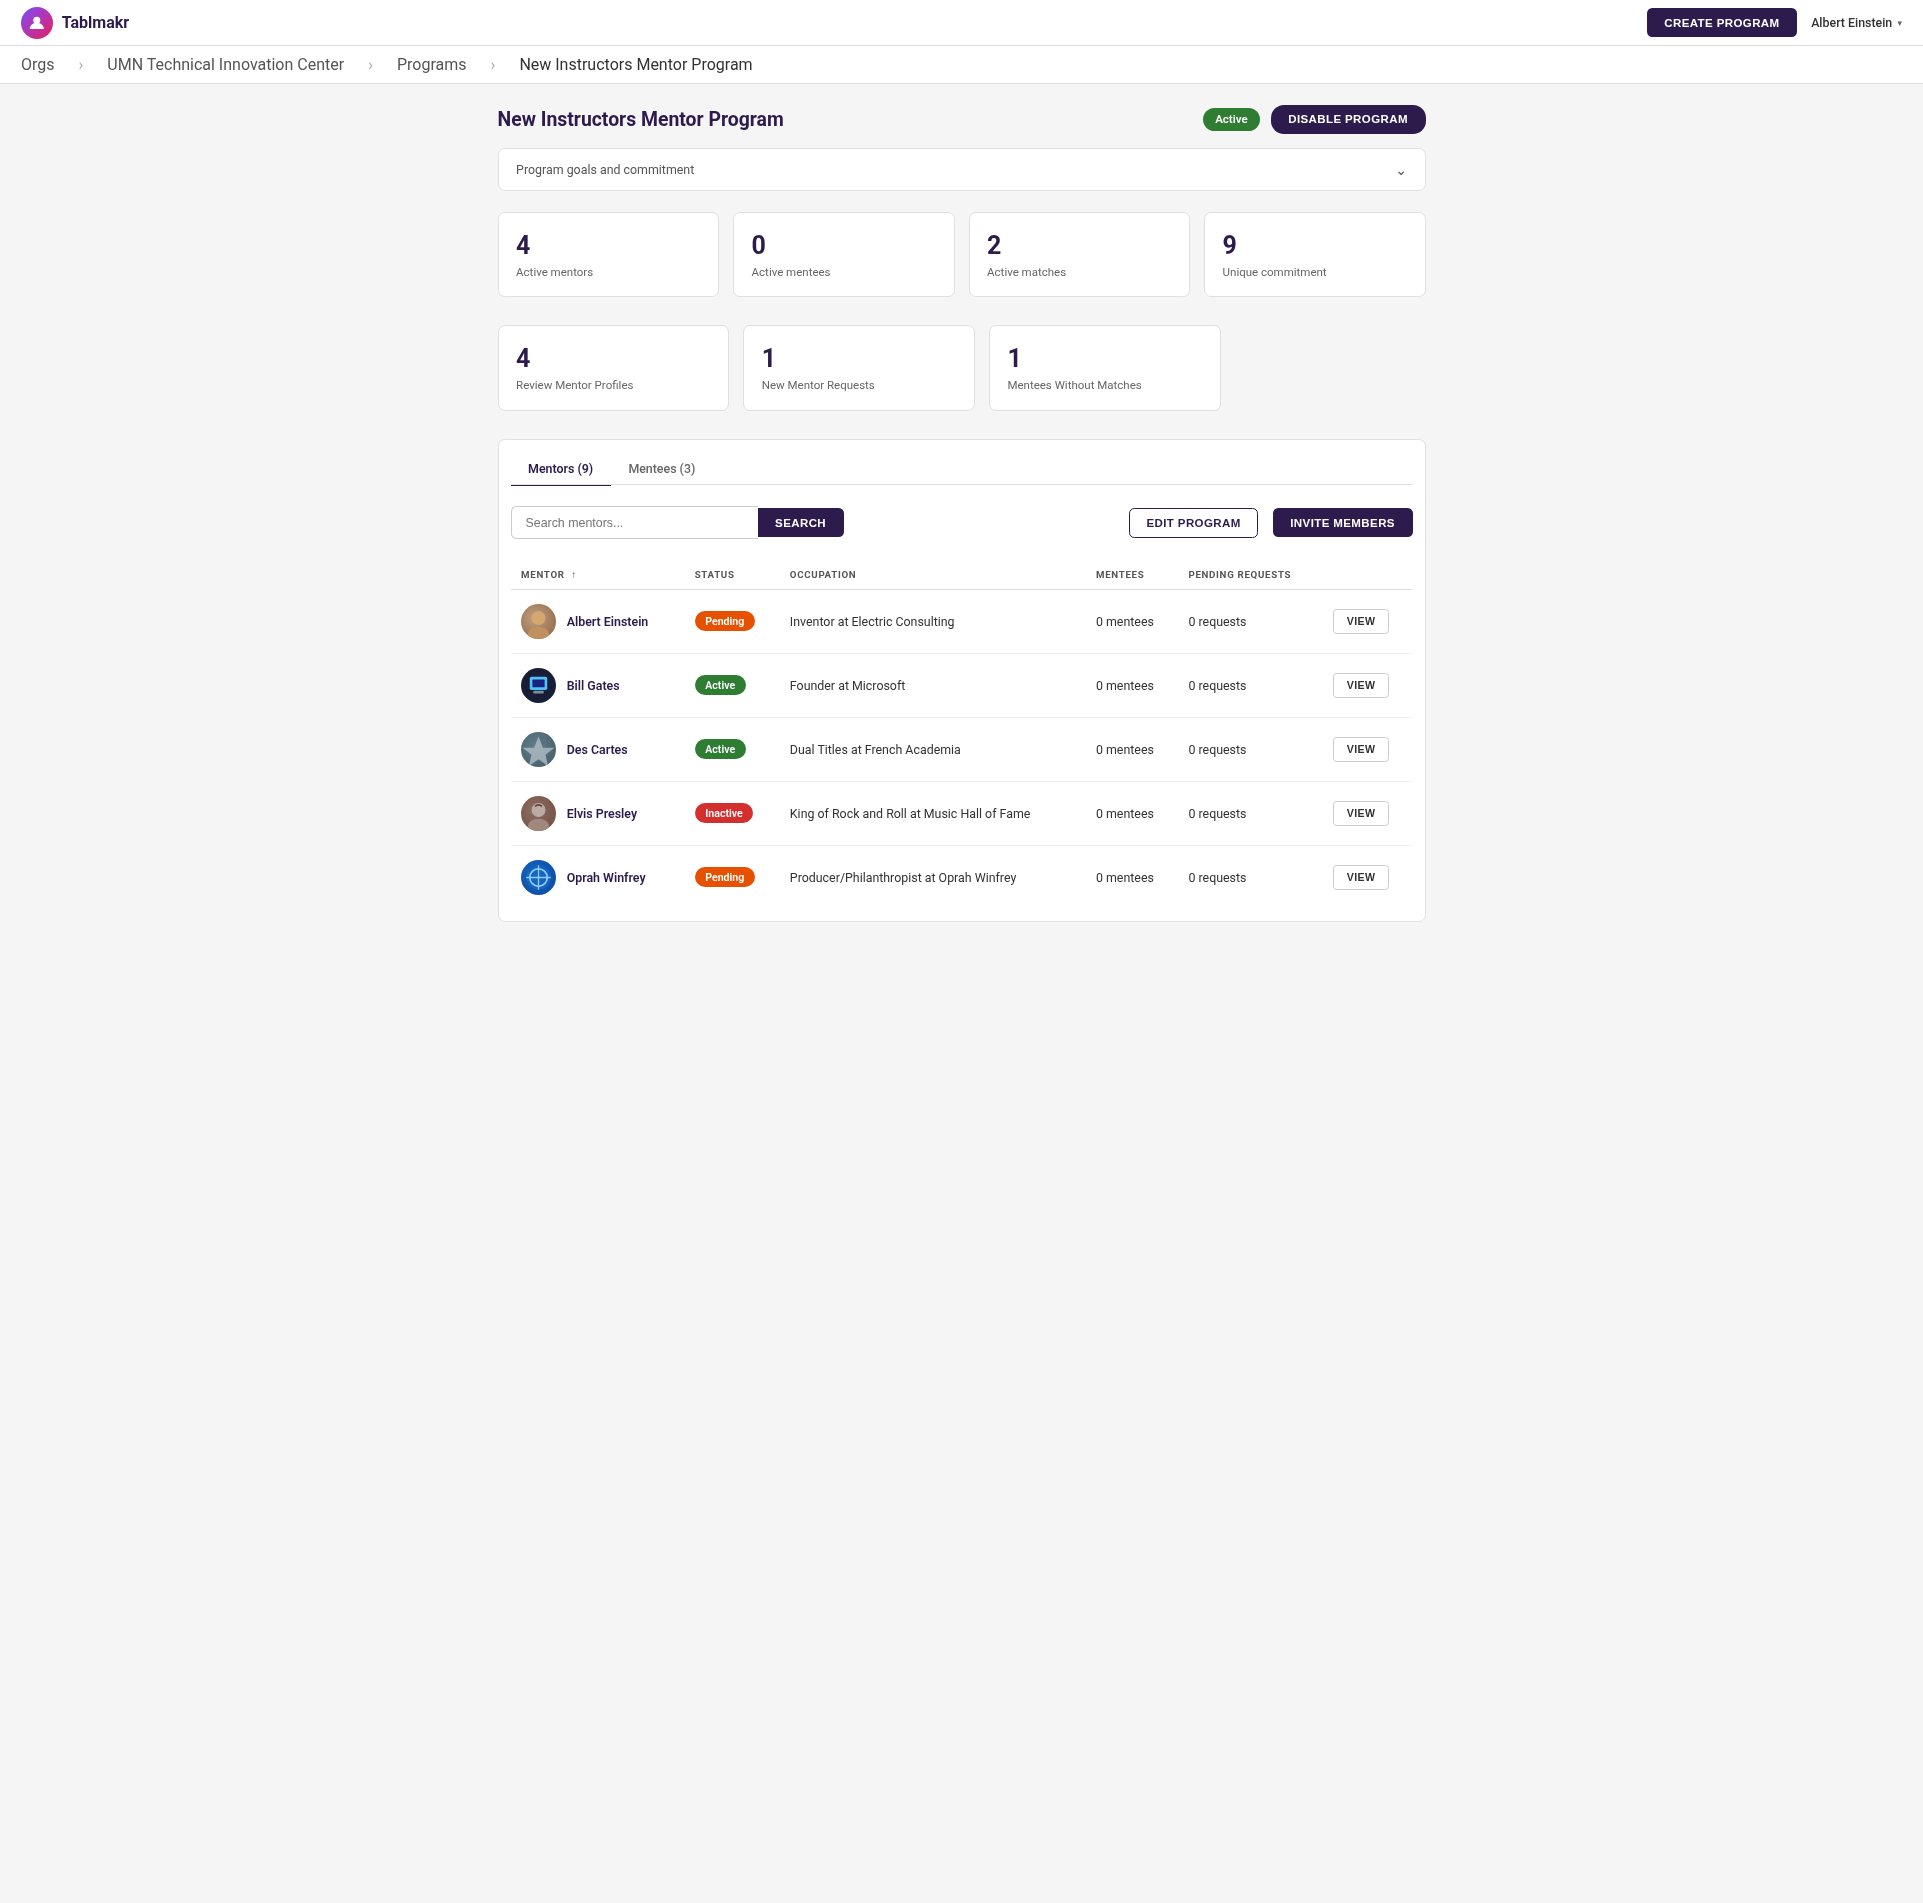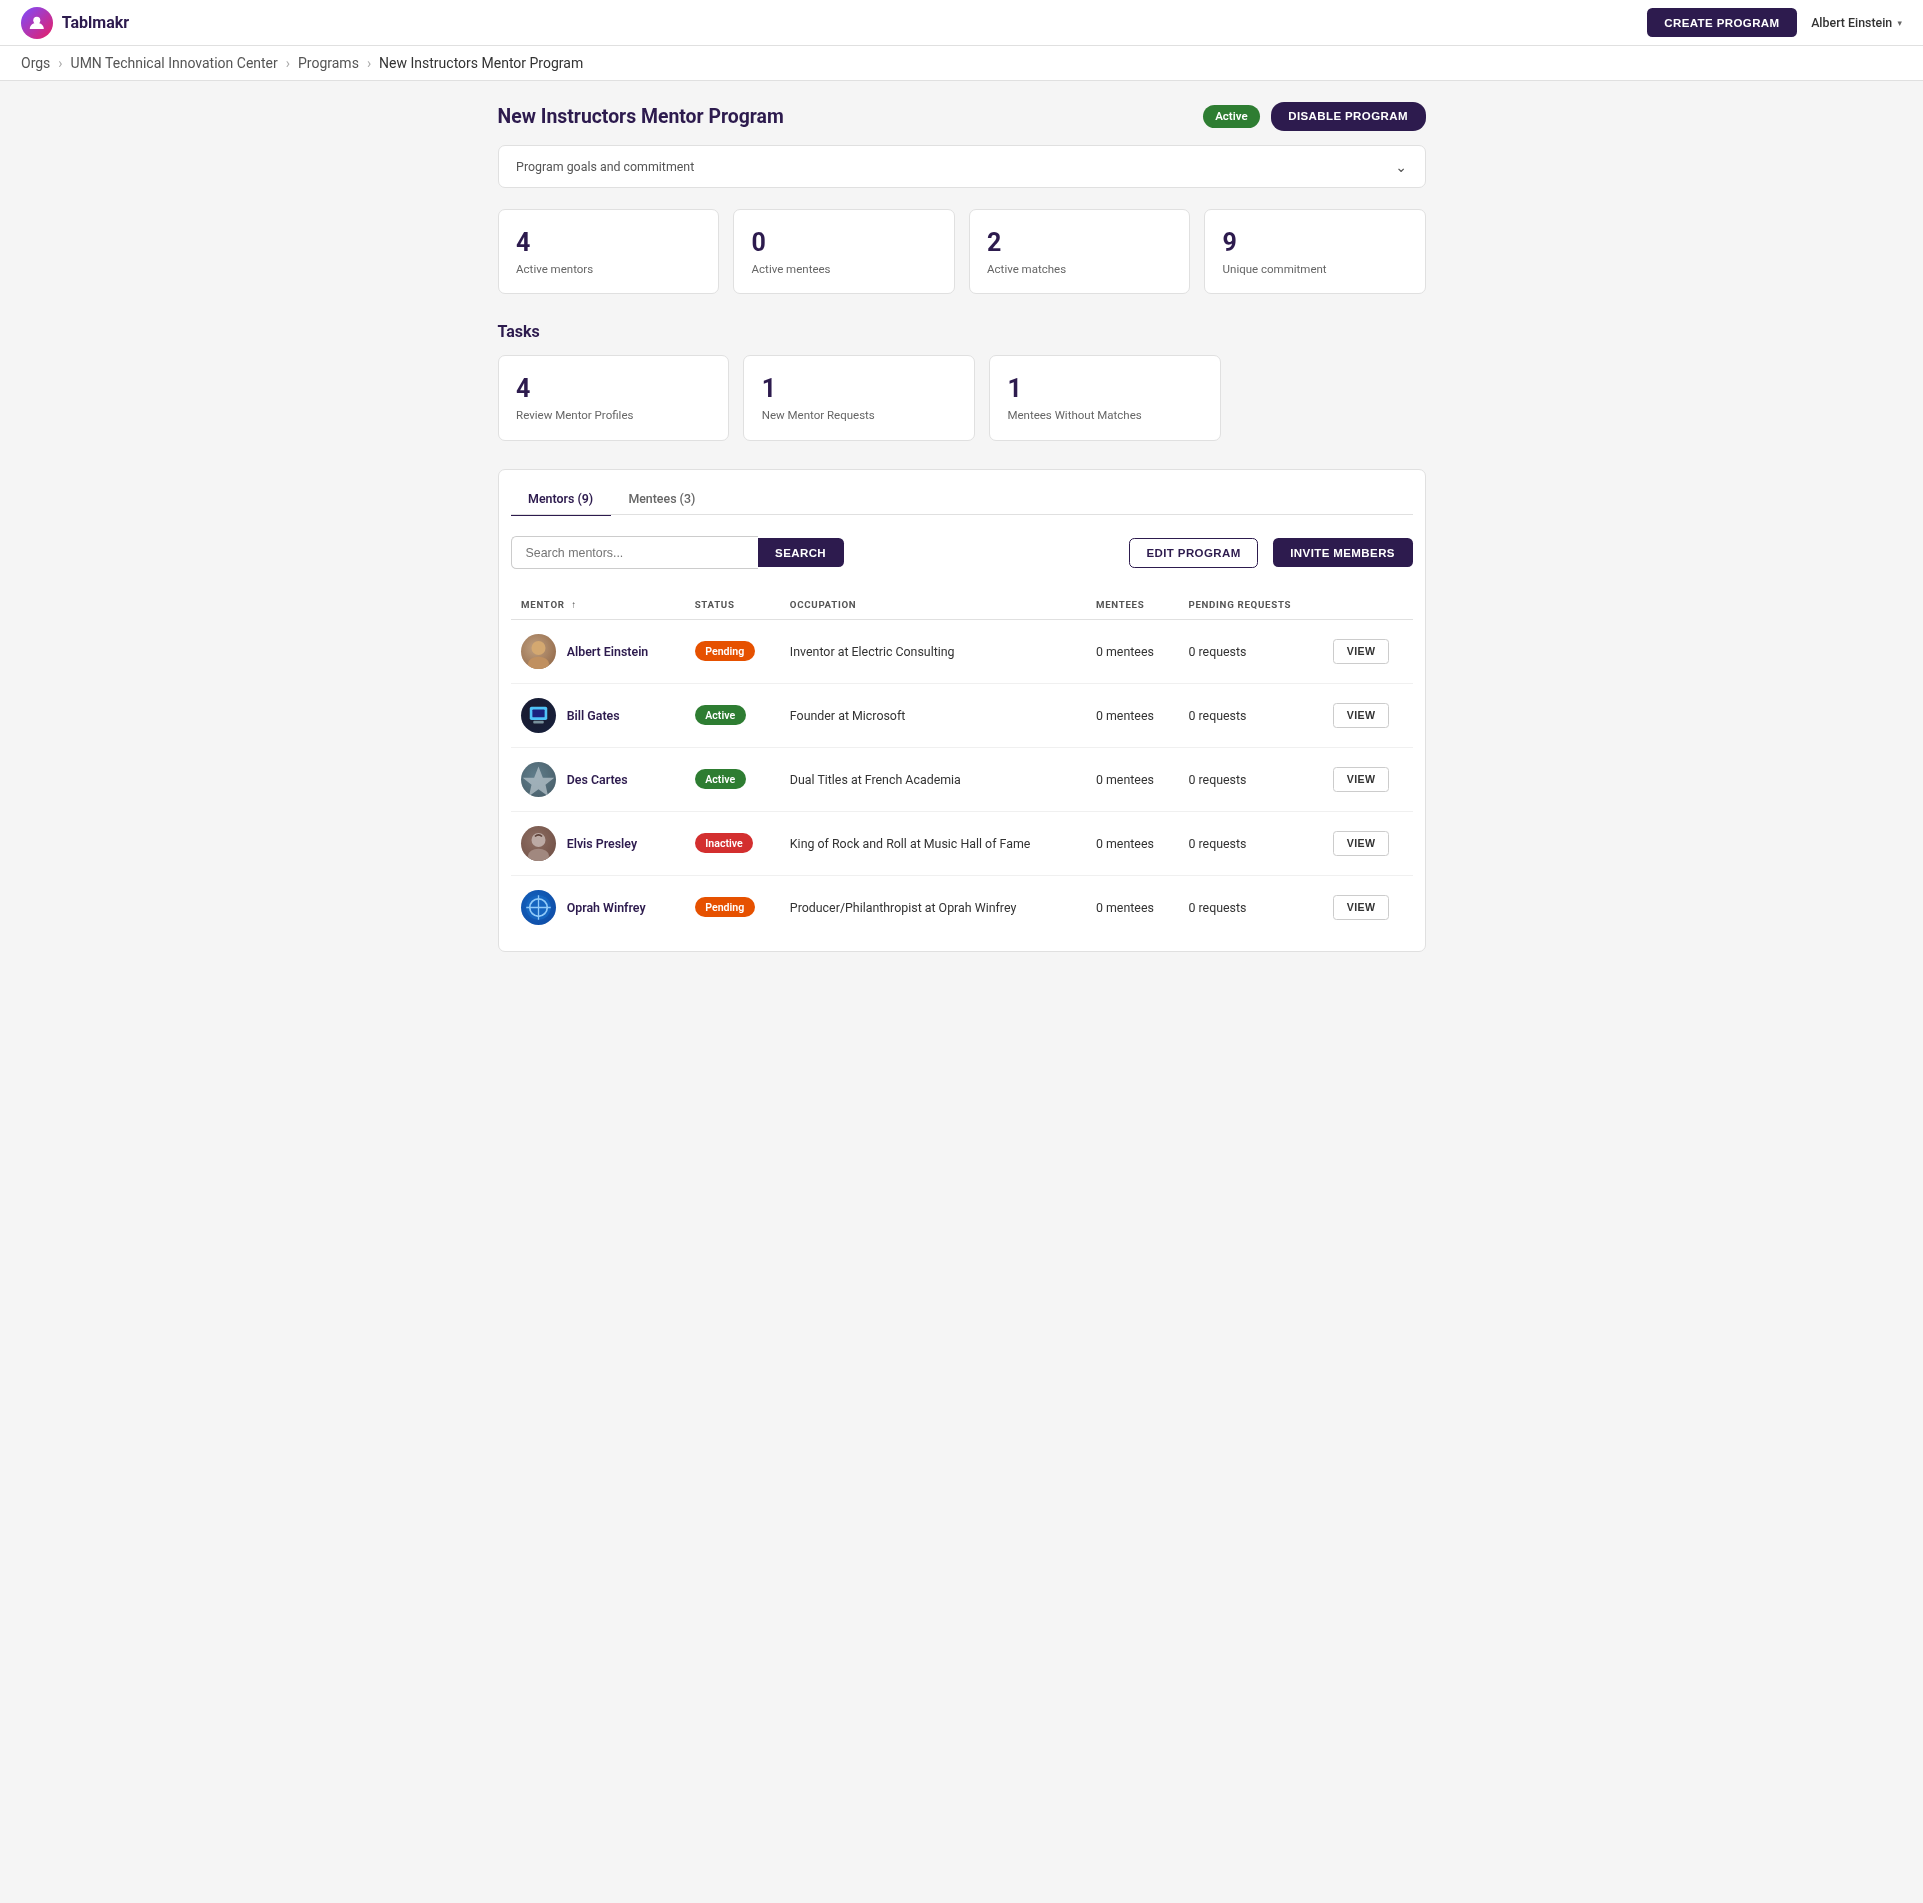--- a/index.html
+++ b/index.html
@@ -9,21 +9,21 @@
     .header { background: #fff; border-bottom: 0.9px solid #e0e0e0; padding: 2px 21px; display: flex; align-items: center; justify-content: space-between; height: 46px; }
     .logo { display: flex; align-items: center; gap: 8.8px; font-weight: 700; font-size: 16px; color: #2d1b4e; }
     .logo-icon { width: 32px; height: 32px; border-radius: 50%; background: linear-gradient(135deg, #7c4dff, #e91e63); display: flex; align-items: center; justify-content: center; overflow: hidden; }
     .logo-icon svg { width: 17.6px; height: 17.6px; }
     .header-right { display: flex; align-items: center; gap: 14px; }
     .create-program-btn { background: #2d1b4e; color: #fff; border: none; padding: 8.8px 17.6px; border-radius: 5.3px; font-weight: 700; font-size: 11.5px; cursor: pointer; letter-spacing: 0.4px; margin-left: 31px; }
     .user-menu { display: flex; align-items: center; gap: 5.3px; cursor: pointer; font-weight: 500; color: #333; }
     .chevron-down { font-size: 8.8px; color: #666; }
 
     
-    .breadcrumb { background: #fff; padding: 8.8px 21px; display: flex; align-items: center; gap: 8px; font-size: 14px; color: #666; border-bottom: 0.9px solid #e0e0e0; }
+    .breadcrumb { background: #fff; padding: 8.8px 21px; display: flex; align-items: center; gap: 24px; font-size: 16px; color: #666; border-bottom: 0.9px solid #e0e0e0; }
     .breadcrumb-sep { color: #aaa; }
     .breadcrumb-link { color: #555; cursor: pointer; }
     .breadcrumb-current { color: #333; }
 
     
     .main { max-width: 970px; margin: 0 auto; padding: 21px; }
 
     
     .program-header { display: flex; align-items: center; justify-content: space-between; margin-bottom: 14px; }
     .program-title { font-size: 19.4px; font-weight: 700; color: #2d1b4e; }
@@ -153,21 +153,20 @@
       <div class="stat-number">2</div>
       <div class="stat-label">Active matches</div>
     </div>
     <div class="stat-card">
       <div class="stat-number">9</div>
       <div class="stat-label">Unique commitment</div>
     </div>
   </div>
 
   <div>
-    <h2 class="section-title">Tasks</h2>
     <div class="tasks-grid">
       <div class="task-card">
         <div class="task-number">4</div>
         <div class="task-label">Review Mentor Profiles</div>
       </div>
       <div class="task-card">
         <div class="task-number">1</div>
         <div class="task-label">New Mentor Requests</div>
       </div>
       <div class="task-card">

